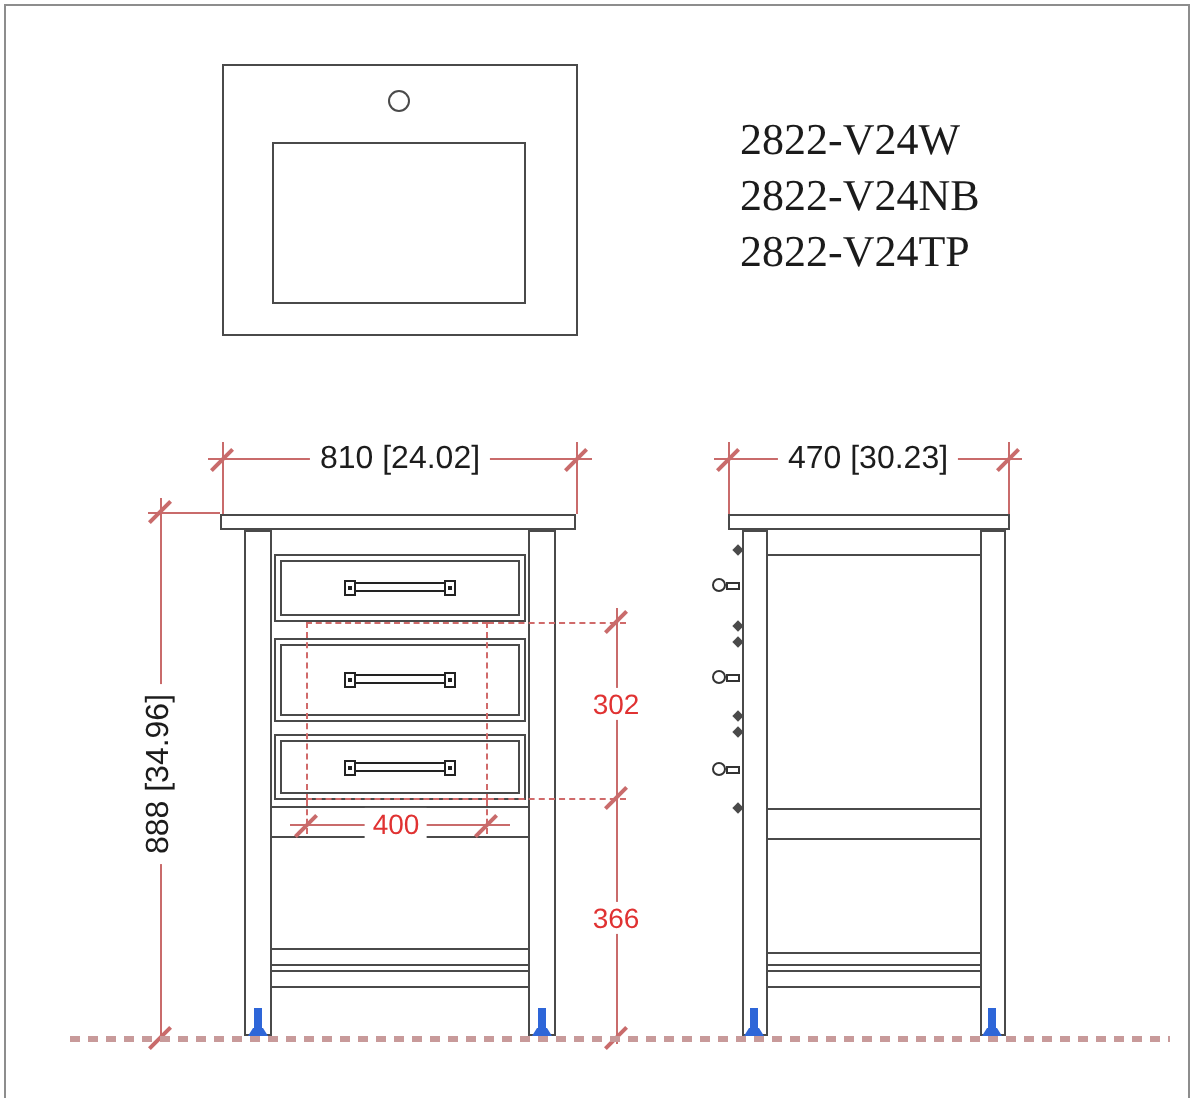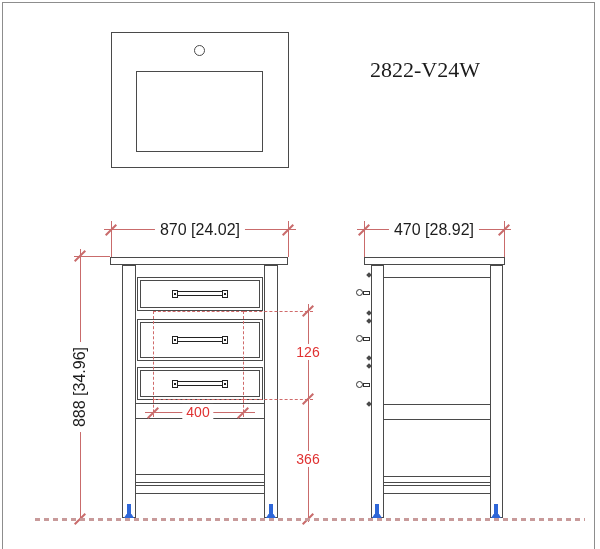--- a/index.html
+++ b/index.html
@@ -60,28 +60,30 @@
 <div id="canvas">
 
   <div class="frame"></div>
 
   <div class="stroke" style="left:111px;top:32px;width:178px;height:136px;"></div>
   <div class="stroke" style="left:136px;top:71px;width:127px;height:81px;"></div>
   <div class="stroke" style="left:194px;top:45px;width:11px;height:11px;border-radius:50%;"></div>
 
   <div class="models">
     <div>2822-V24W</div>
+    <div>2822-V24NB</div>
+    <div>2822-V24TP</div>
   </div>
 
   <div class="vline" style="left:111px;top:221px;height:36px;"></div>
   <div class="vline" style="left:288px;top:221px;height:36px;"></div>
   <div class="hline" style="left:104px;top:229px;width:192px;"></div>
   <div class="tick" style="left:111px;top:230px;"></div>
   <div class="tick" style="left:288px;top:230px;"></div>
-  <div class="dim-label" style="left:200px;top:230px;">870 [24.02]</div>
+  <div class="dim-label" style="left:200px;top:230px;">810 [24.02]</div>
 
   <div class="hline" style="left:74px;top:256px;width:36px;"></div>
   <div class="vline" style="left:80px;top:249px;height:272px;"></div>
   <div class="tick" style="left:80px;top:256px;"></div>
   <div class="tick" style="left:80px;top:519px;"></div>
   <div class="dim-label vert" style="left:80px;top:387px;">888 [34.96]</div>
 
   <div class="stroke" style="left:110px;top:257px;width:178px;height:8px;"></div>
   <div class="stroke" style="left:122px;top:265px;width:14px;height:253px;"></div>
   <div class="stroke" style="left:264px;top:265px;width:14px;height:253px;"></div>
@@ -145,32 +147,32 @@
   <div class="dash-v" style="left:243px;top:400px;height:17px;"></div>
 
   <div class="hline" style="left:145px;top:412px;width:110px;"></div>
   <div class="tick" style="left:153px;top:413px;"></div>
   <div class="tick" style="left:243px;top:413px;"></div>
   <div class="dim-label accent" style="left:198px;top:412px;">400</div>
 
   <div class="vline" style="left:308px;top:304px;height:102px;"></div>
   <div class="tick" style="left:308px;top:311px;"></div>
   <div class="tick" style="left:308px;top:399px;"></div>
-  <div class="dim-label accent" style="left:308px;top:352px;">126</div>
+  <div class="dim-label accent" style="left:308px;top:352px;">302</div>
 
   <div class="vline" style="left:308px;top:399px;height:123px;"></div>
   <div class="tick" style="left:308px;top:519px;"></div>
   <div class="dim-label accent" style="left:308px;top:459px;">366</div>
 
   <div class="vline" style="left:364px;top:221px;height:36px;"></div>
   <div class="vline" style="left:504px;top:221px;height:36px;"></div>
   <div class="hline" style="left:357px;top:229px;width:154px;"></div>
   <div class="tick" style="left:364px;top:230px;"></div>
   <div class="tick" style="left:504px;top:230px;"></div>
-  <div class="dim-label" style="left:434px;top:230px;">470 [28.92]</div>
+  <div class="dim-label" style="left:434px;top:230px;">470 [30.23]</div>
 
   <div class="stroke" style="left:364px;top:257px;width:141px;height:8px;"></div>
   <div class="stroke" style="left:371px;top:265px;width:13px;height:253px;"></div>
   <div class="stroke" style="left:490px;top:265px;width:13px;height:253px;"></div>
   <div style="position:absolute;left:384px;top:265px;width:106px;height:13px;
        border-bottom:1px solid var(--line,#4a4a4a);"></div>
   <div class="band" style="left:384px;top:404px;width:106px;height:16px;"></div>
   <div class="thin-h" style="left:384px;top:476px;width:106px;"></div>
   <div class="band" style="left:384px;top:482px;width:106px;height:4px;"></div>
   <div class="thin-h" style="left:384px;top:493px;width:106px;"></div>

